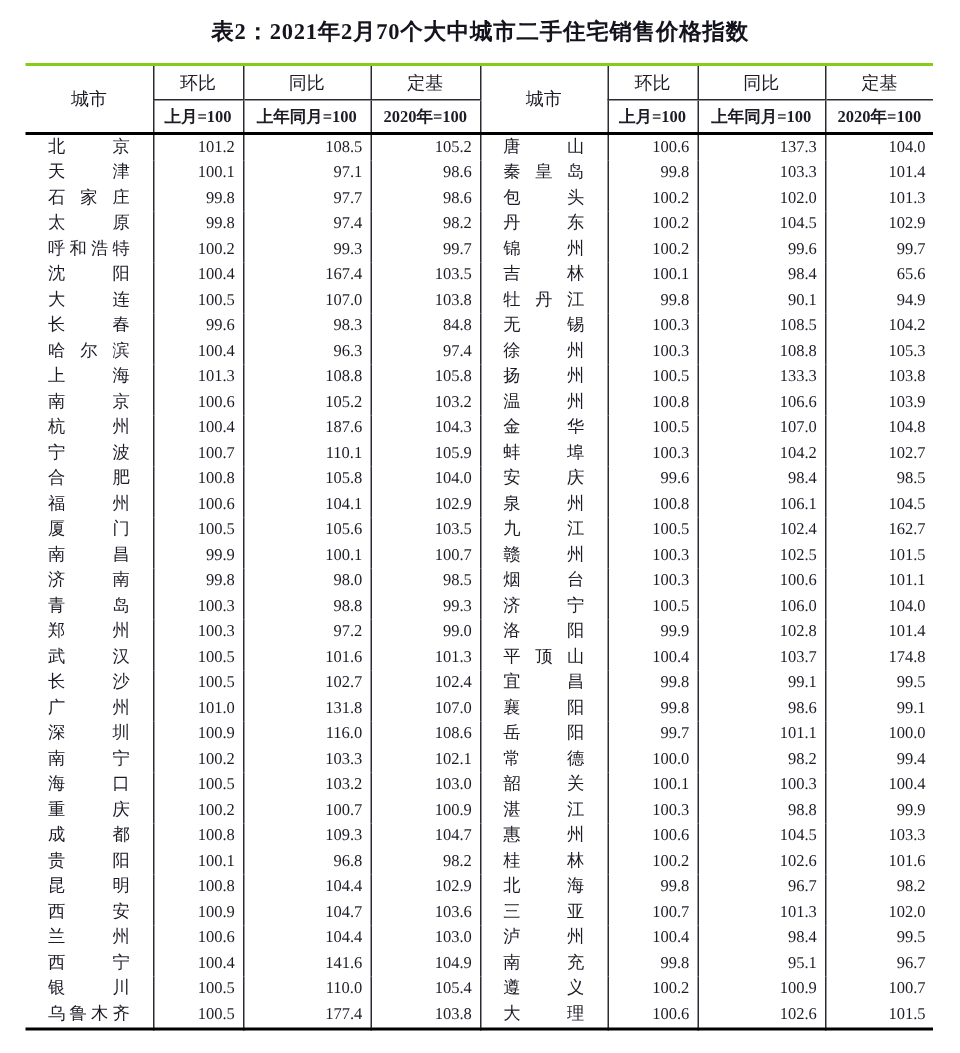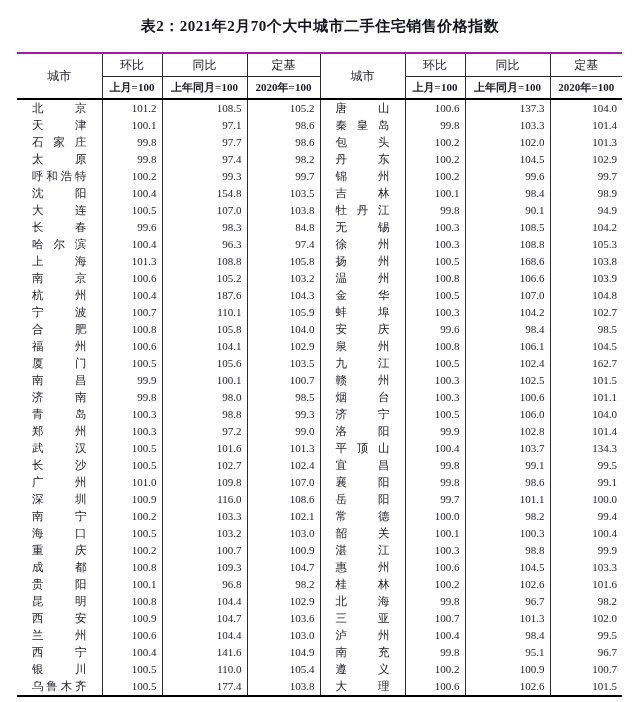--- a/index.html
+++ b/index.html
@@ -6,37 +6,37 @@
     margin: 0;
     padding: 0;
     background: #ffffff;
     width: 640px;
     height: 702px;
     overflow: hidden;
     font-family: "Liberation Serif", "DejaVu Serif", serif;
     color: #1c1c26;
   }
   .title-bar {
-    height: 52px;
+    height: 42px;
     display: flex;
     align-items: center;
     justify-content: center;
   }
   .title-text {
     font-size: 15px;
     font-weight: bold;
     letter-spacing: 0.5px;
     color: #14141e;
   }
   table.idx {
     border-collapse: collapse;
     table-layout: fixed;
     margin-left: 17px;
     width: 605px;
-    border-top: 2px solid #a21caf;
+    border-top: 2px solid #84cc16;
     border-bottom: 2px solid #000;
   }
   table.idx thead {
     border-bottom: 2px solid #000;
   }
   th, td {
     border-left: 1px solid #2b2b33;
     padding: 0;
     overflow: hidden;
     white-space: nowrap;
@@ -152,26 +152,26 @@
     <td class="num">99.3</td>
     <td class="num">99.7</td>
     <td class="city">锦州</td>
     <td class="num">100.2</td>
     <td class="num">99.6</td>
     <td class="num">99.7</td>
   </tr>
       <tr>
     <td class="city c-first">沈阳</td>
     <td class="num">100.4</td>
-    <td class="num">154.8</td>
+    <td class="num">167.4</td>
     <td class="num">103.5</td>
     <td class="city">吉林</td>
     <td class="num">100.1</td>
     <td class="num">98.4</td>
-    <td class="num">98.9</td>
+    <td class="num">65.6</td>
   </tr>
       <tr>
     <td class="city c-first">大连</td>
     <td class="num">100.5</td>
     <td class="num">107.0</td>
     <td class="num">103.8</td>
     <td class="city">牡丹江</td>
     <td class="num">99.8</td>
     <td class="num">90.1</td>
     <td class="num">94.9</td>
@@ -196,21 +196,21 @@
     <td class="num">108.8</td>
     <td class="num">105.3</td>
   </tr>
       <tr>
     <td class="city c-first">上海</td>
     <td class="num">101.3</td>
     <td class="num">108.8</td>
     <td class="num">105.8</td>
     <td class="city">扬州</td>
     <td class="num">100.5</td>
-    <td class="num">168.6</td>
+    <td class="num">133.3</td>
     <td class="num">103.8</td>
   </tr>
       <tr>
     <td class="city c-first">南京</td>
     <td class="num">100.6</td>
     <td class="num">105.2</td>
     <td class="num">103.2</td>
     <td class="city">温州</td>
     <td class="num">100.8</td>
     <td class="num">106.6</td>
@@ -307,36 +307,36 @@
     <td class="num">101.4</td>
   </tr>
       <tr>
     <td class="city c-first">武汉</td>
     <td class="num">100.5</td>
     <td class="num">101.6</td>
     <td class="num">101.3</td>
     <td class="city">平顶山</td>
     <td class="num">100.4</td>
     <td class="num">103.7</td>
-    <td class="num">134.3</td>
+    <td class="num">174.8</td>
   </tr>
       <tr>
     <td class="city c-first">长沙</td>
     <td class="num">100.5</td>
     <td class="num">102.7</td>
     <td class="num">102.4</td>
     <td class="city">宜昌</td>
     <td class="num">99.8</td>
     <td class="num">99.1</td>
     <td class="num">99.5</td>
   </tr>
       <tr>
     <td class="city c-first">广州</td>
     <td class="num">101.0</td>
-    <td class="num">109.8</td>
+    <td class="num">131.8</td>
     <td class="num">107.0</td>
     <td class="city">襄阳</td>
     <td class="num">99.8</td>
     <td class="num">98.6</td>
     <td class="num">99.1</td>
   </tr>
       <tr>
     <td class="city c-first">深圳</td>
     <td class="num">100.9</td>
     <td class="num">116.0</td>

